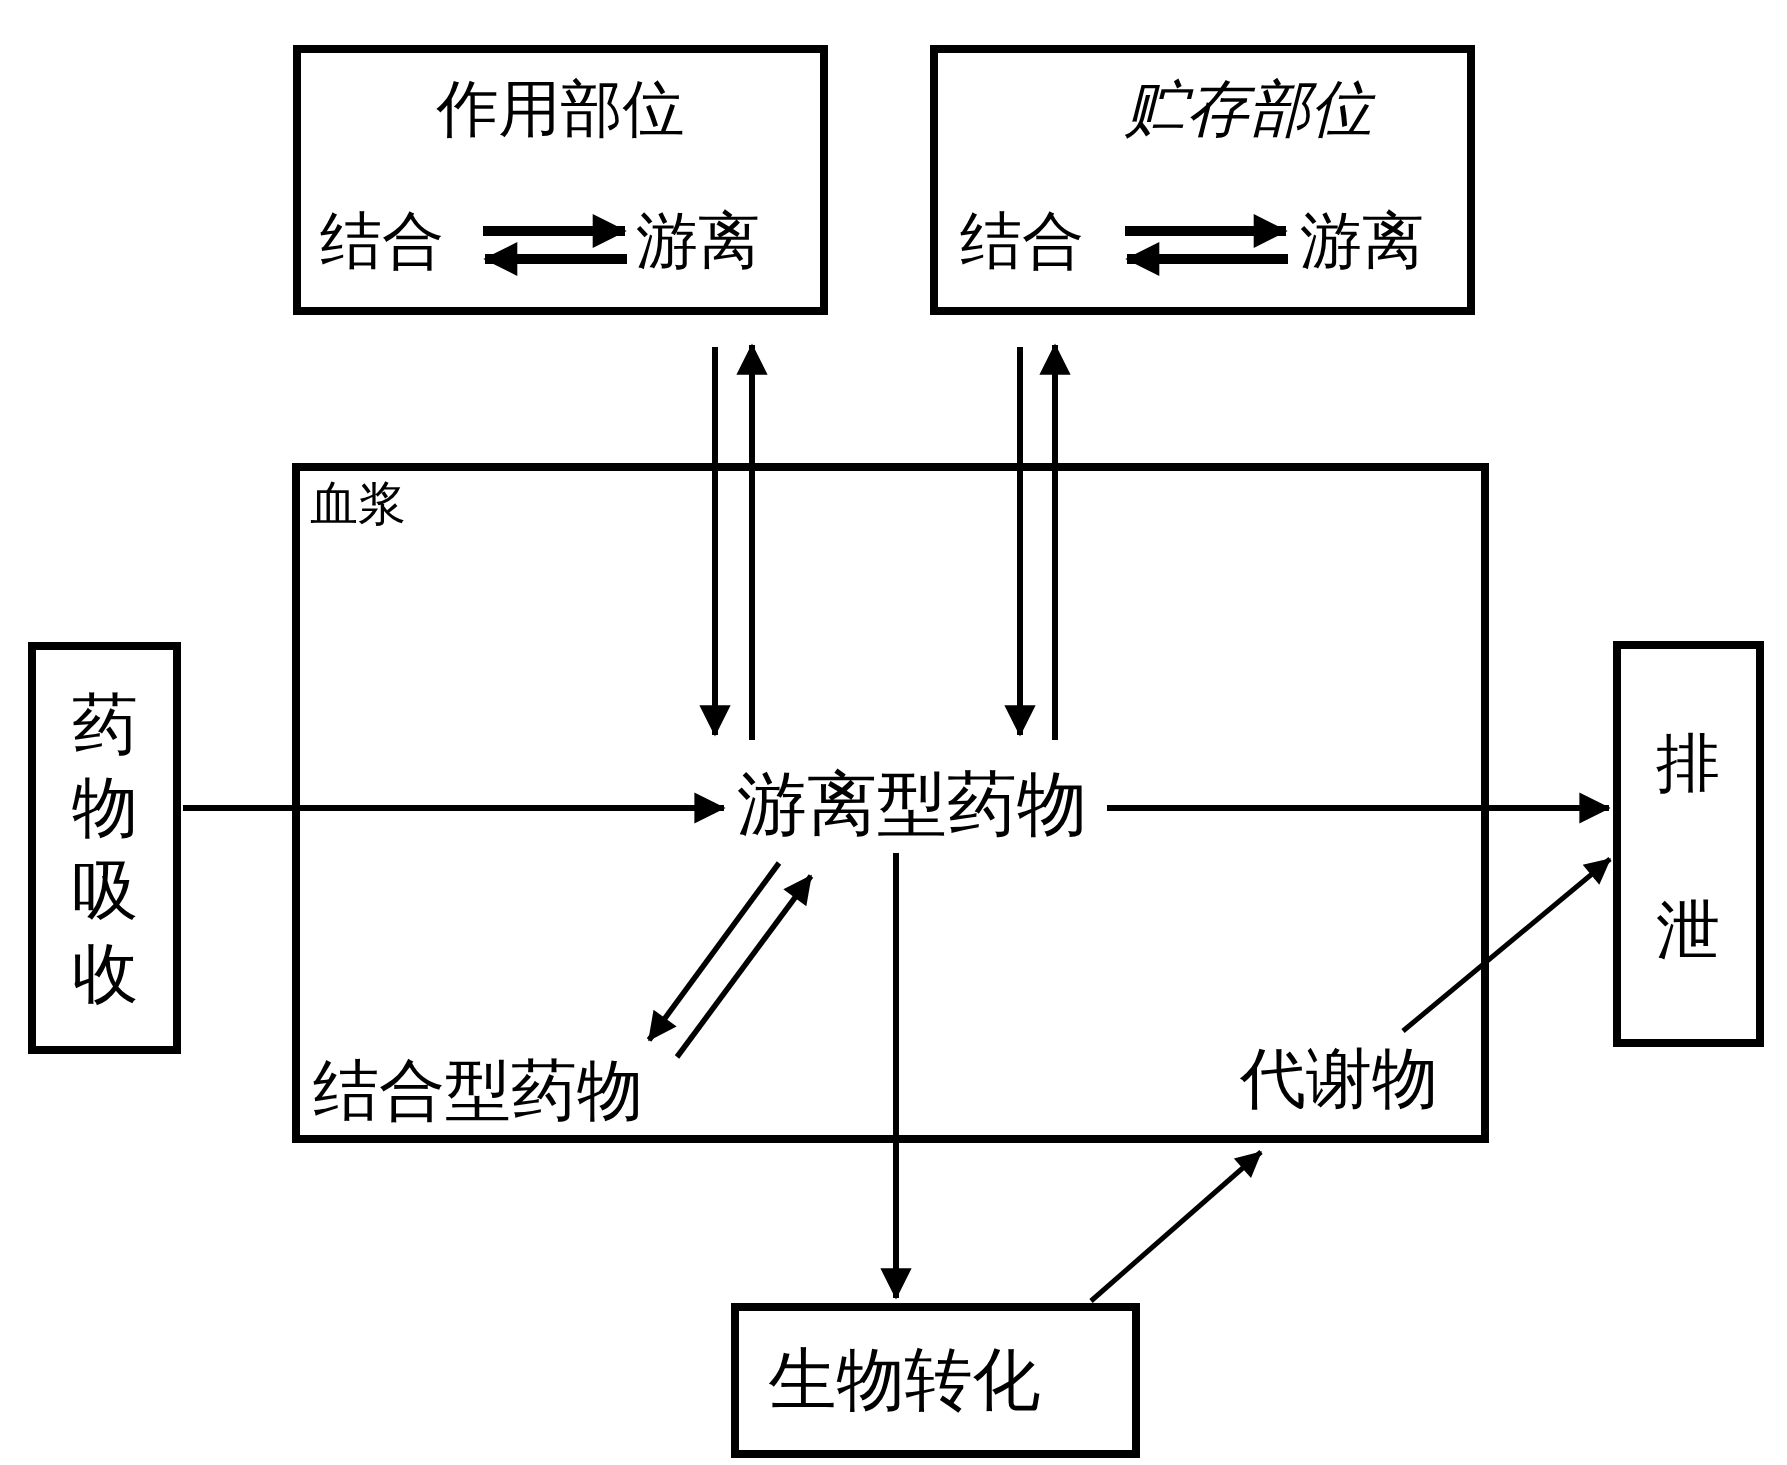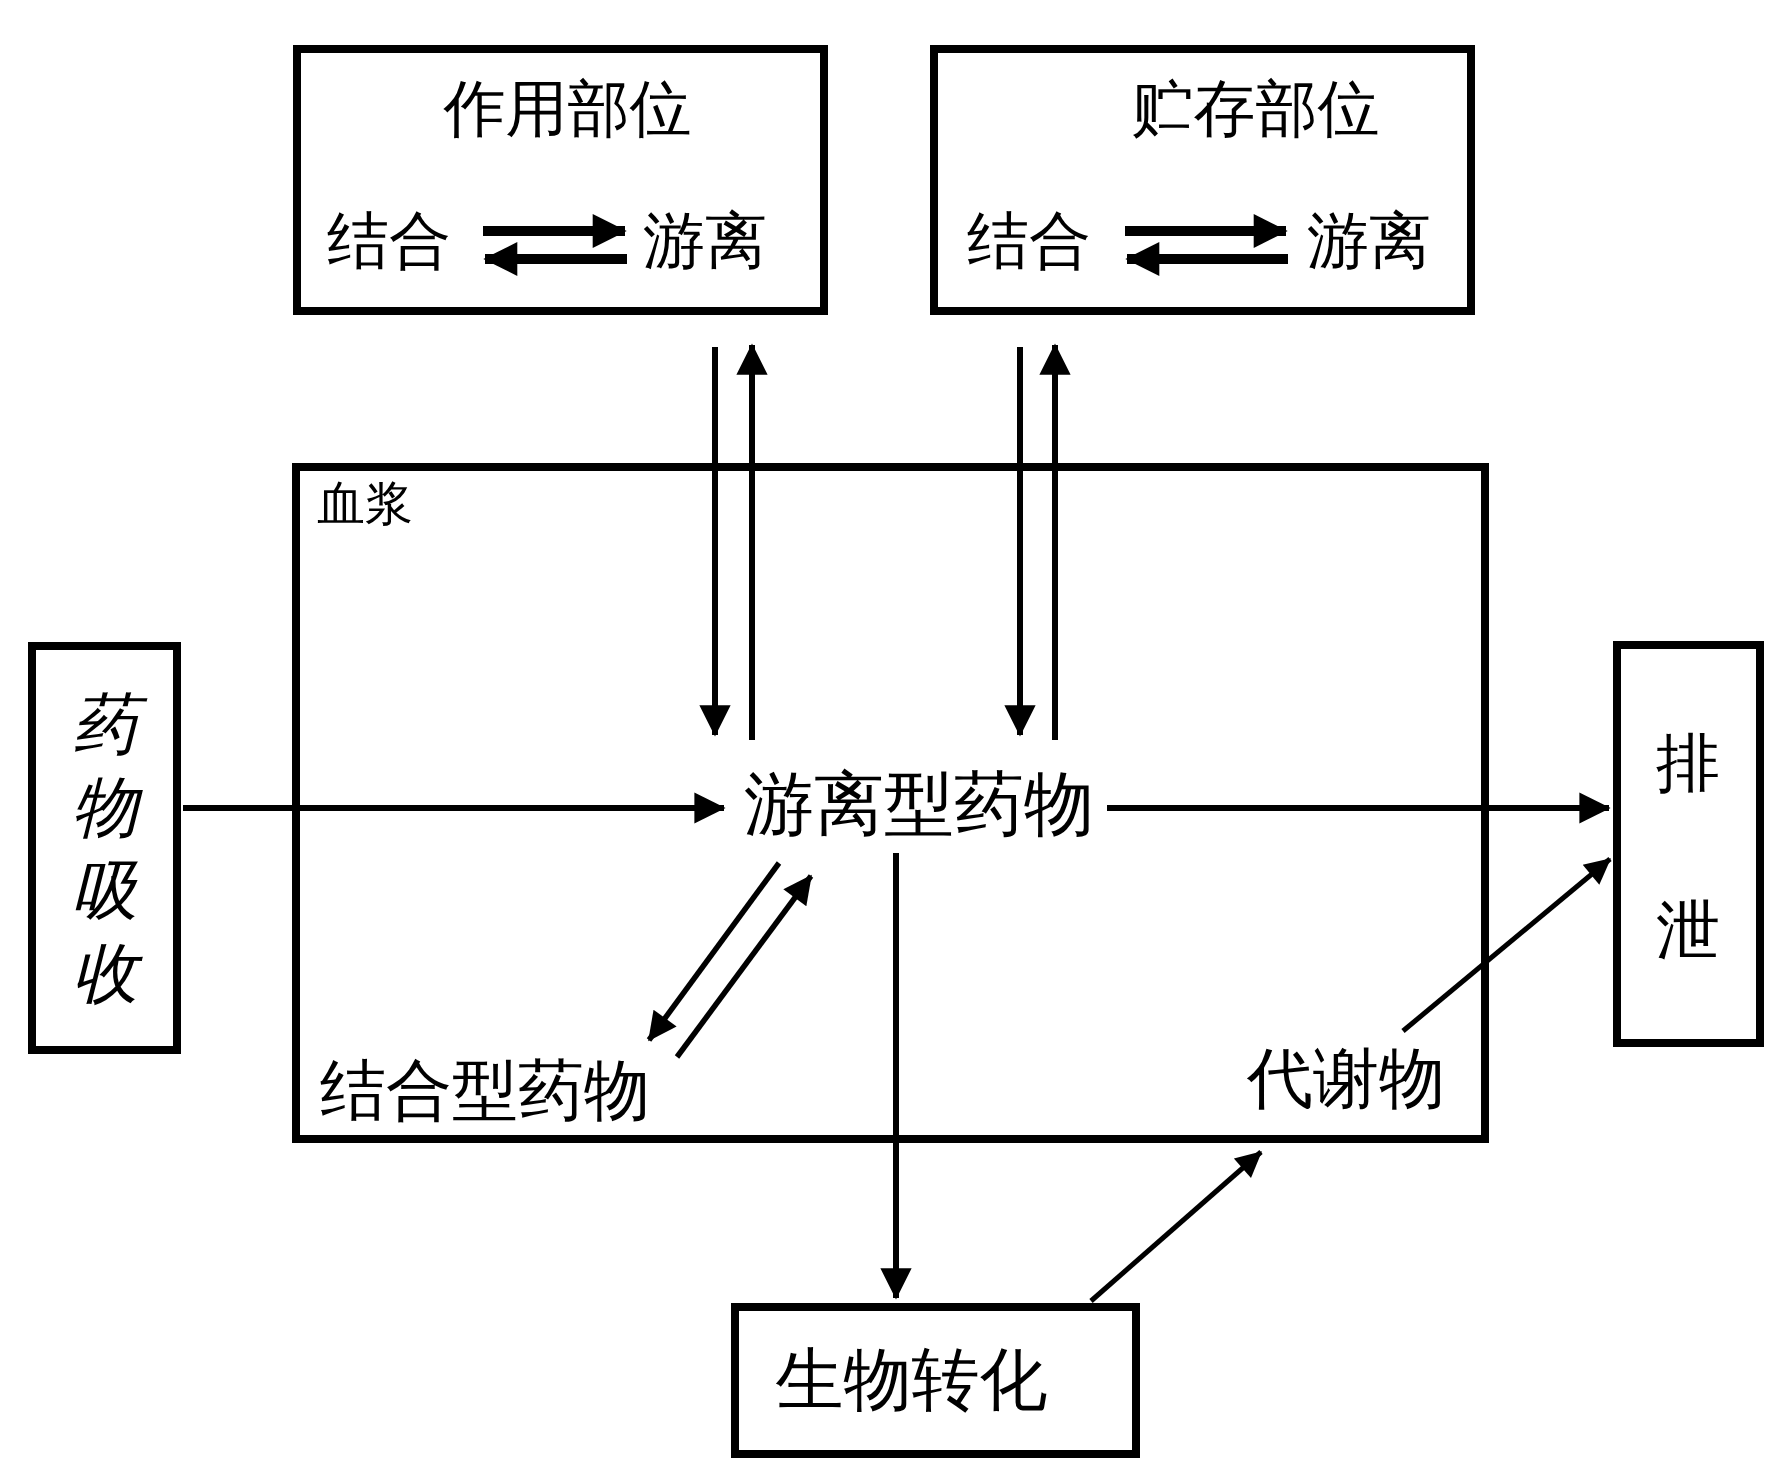--- a/index.html
+++ b/index.html
@@ -15,21 +15,20 @@
     position:absolute;
     border:8px solid #000;
     background:transparent;
     box-sizing:border-box;
   }
   .lbl{
     position:absolute;
     line-height:1;
     white-space:nowrap;
     color:#000;
-    padding-left:7px;
   }
   .lbl.centered{text-align:center;white-space:nowrap;}
   .vlbl{
     position:absolute;
     text-align:center;
     word-break:break-all;
     white-space:normal;
     color:#000;
   }
   svg.overlay{
@@ -53,30 +52,30 @@
   <div class="box" style="left:28px;top:642px;width:153px;height:412px;"></div>
 
   <div class="box" style="left:1613px;top:641px;width:151px;height:406px;"></div>
 
   <div class="box" style="left:731px;top:1303px;width:409px;height:155px;"></div>
 
   <div class="lbl centered" style="left:293px;top:78px;width:535px;font-size:62px;">作用部位</div>
   <div class="lbl" style="left:320px;top:210px;font-size:62px;">结合</div>
   <div class="lbl" style="left:636px;top:210px;font-size:62px;">游离</div>
 
-  <div class="lbl centered" style="left:930px;top:78px;width:637px;font-size:62px;">贮存部位</div>
+  <div class="lbl centered" style="left:930px;top:78px;width:637px;font-size:62px;font-style:italic;">贮存部位</div>
   <div class="lbl" style="left:960px;top:210px;font-size:62px;">结合</div>
   <div class="lbl" style="left:1300px;top:210px;font-size:62px;">游离</div>
 
   <div class="lbl" style="left:310px;top:480px;font-size:48px;">血浆</div>
   <div class="lbl" style="left:737px;top:770px;font-size:70px;">游离型药物</div>
   <div class="lbl" style="left:313px;top:1058px;font-size:66px;">结合型药物</div>
   <div class="lbl" style="left:1212px;top:1046px;font-size:66px;margin-left:28px;">代谢物</div>
 
-  <div class="vlbl" style="left:70px;top:683px;width:70px;font-size:66px;line-height:83px;font-style:italic;">药物吸收</div>
+  <div class="vlbl" style="left:70px;top:683px;width:70px;font-size:66px;line-height:83px;">药物吸收</div>
   <div class="vlbl" style="left:1653px;top:680px;width:70px;font-size:64px;line-height:167px;">排泄</div>
   <div class="lbl centered" style="left:700px;top:1346px;width:409px;font-size:68px;">生物转化</div>
 
   <svg class="overlay" width="1787" height="1465" viewBox="0 0 1787 1465">
     <defs>
       <marker id="ah" viewBox="0 0 10 10" refX="9.5" refY="5" markerWidth="7" markerHeight="5.2" orient="auto">
         <path d="M0,0 L10,5 L0,10 z"></path>
       </marker>
       <marker id="ah2" viewBox="0 0 10 10" refX="9.5" refY="5" markerWidth="4.6" markerHeight="3.4" orient="auto">
         <path d="M0,0 L10,5 L0,10 z"></path>

